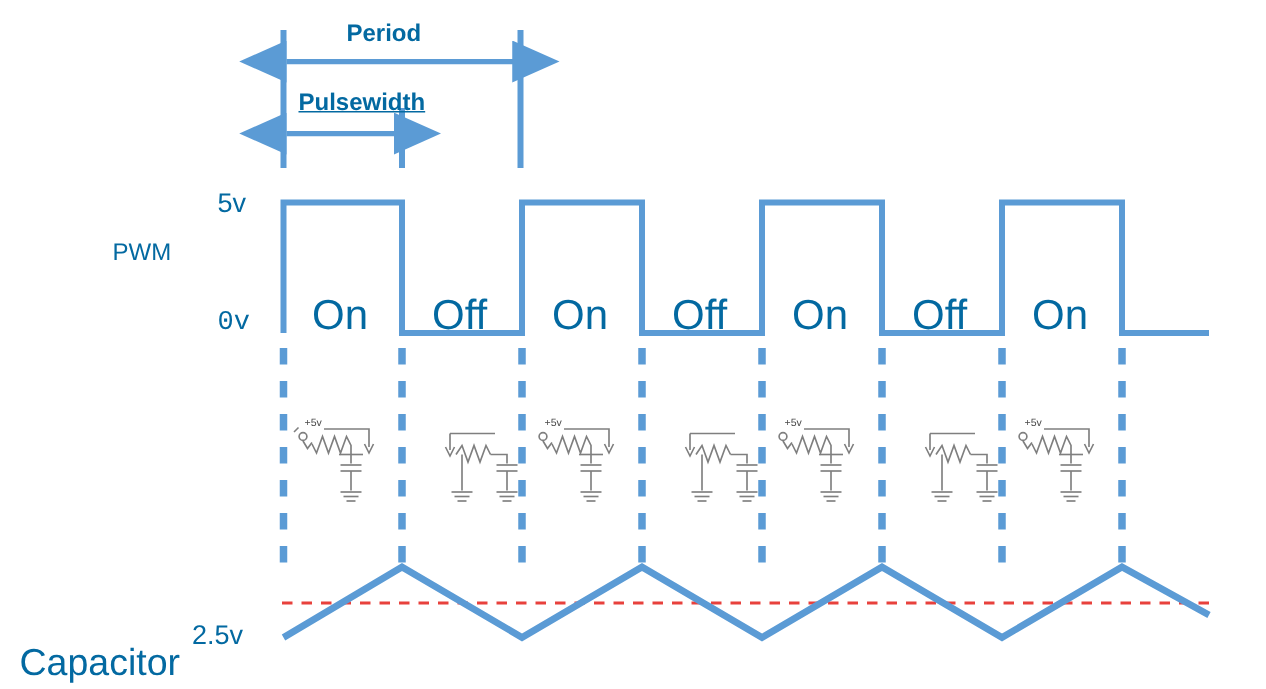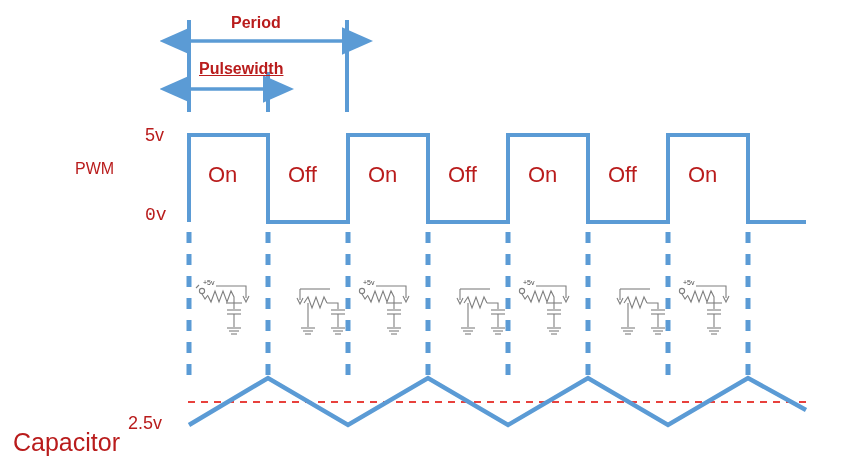--- a/index.html
+++ b/index.html
@@ -20,26 +20,26 @@
   }
   #diagram-svg {
     position: absolute;
     left: 0;
     top: 0;
     width: 844px;
     height: 459px;
   }
   .lbl {
     position: absolute;
-    color: #b91c1c;
+    color: #0369a1;
     white-space: pre;
     line-height: 1.08;
   }
   .axis-label { font-size: 18px; }
-  .state-label { font-size: 22px; }
+  .state-label { font-size: 28px; margin-top: 32px; }
   .side-label { font-size: 16px; }
   .dim-label { font-size: 16px; font-weight: bold; }
   .cap-label {
     font-size: 25px;
     text-align: right;
     line-height: 1.18;
   }
 </style>
 </head>
 <body>

